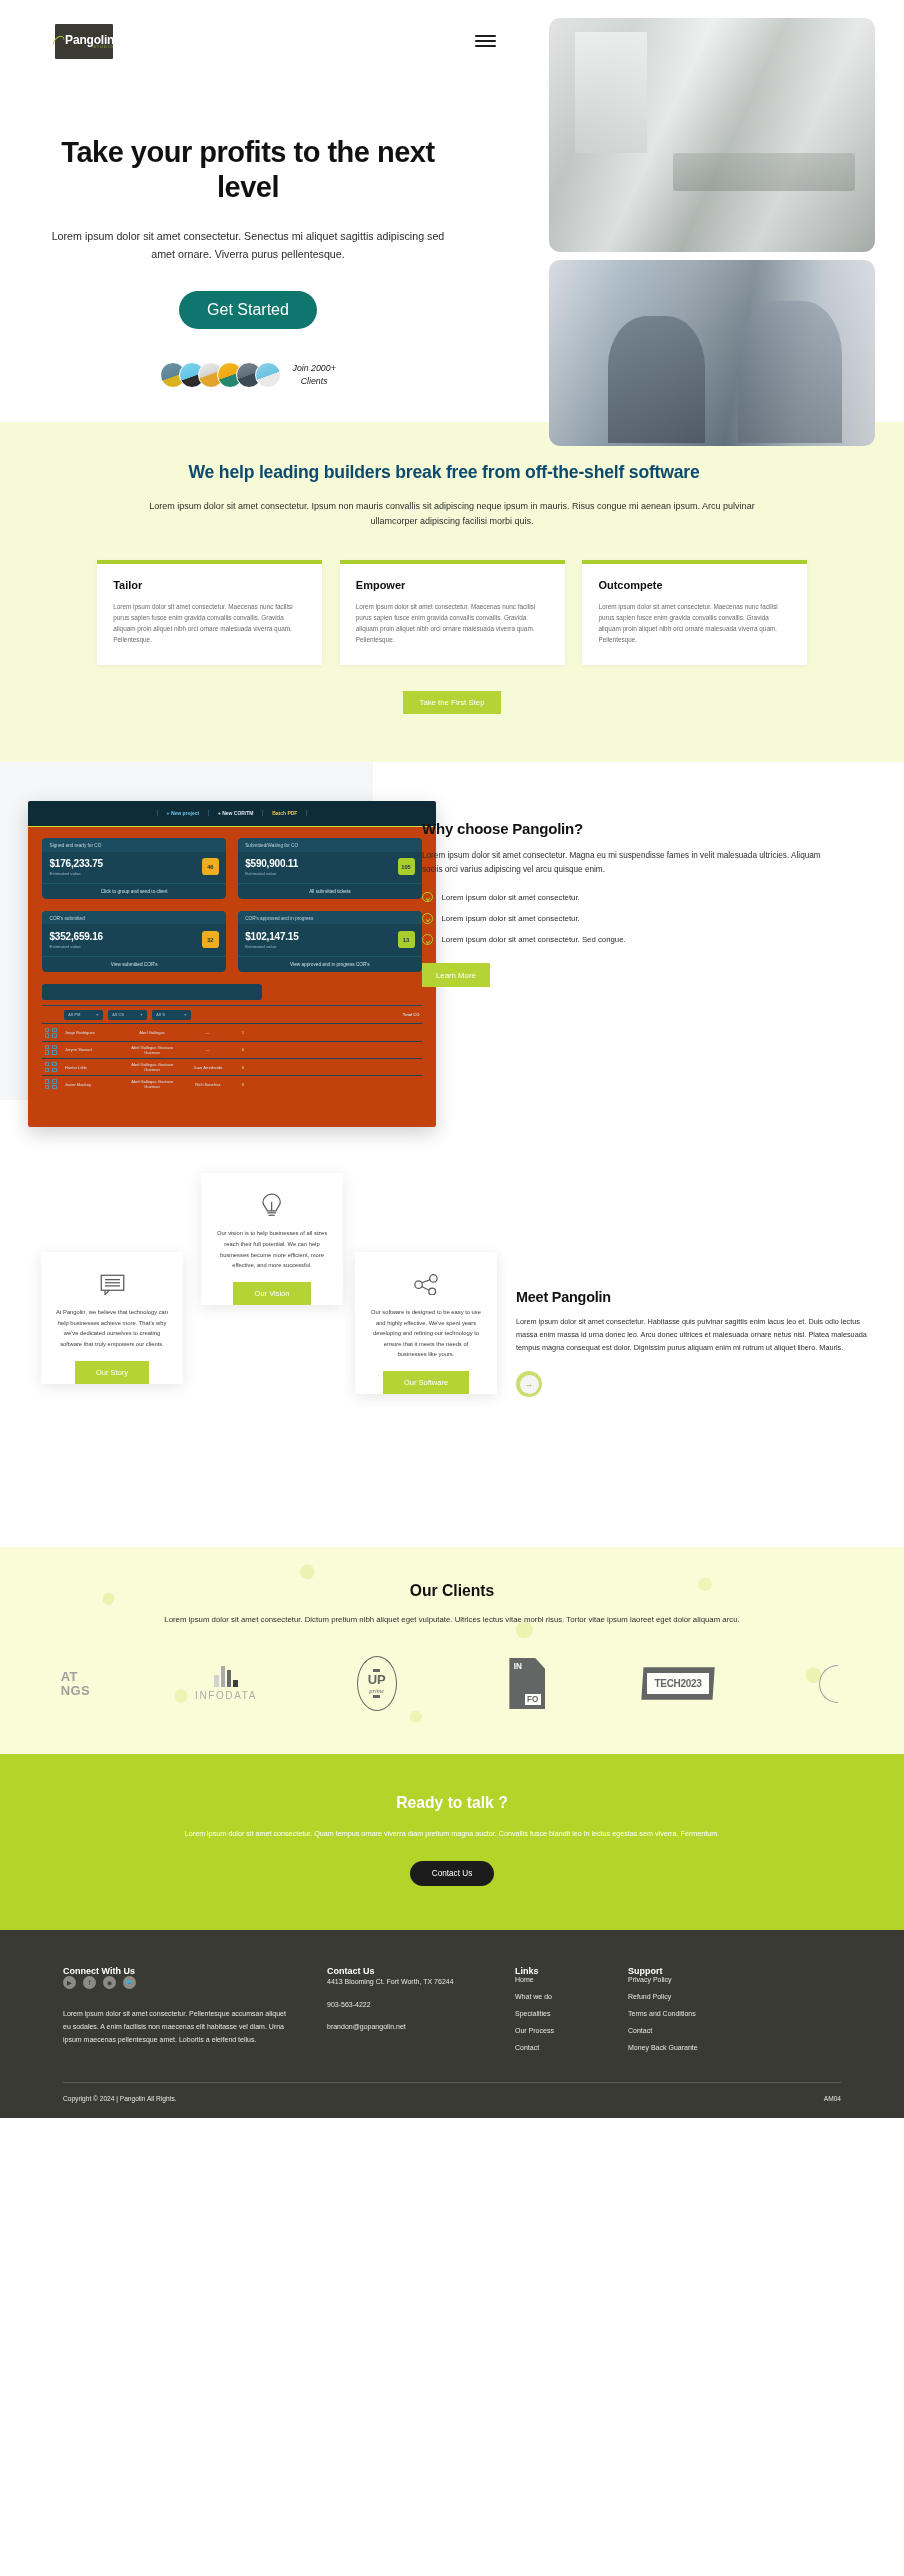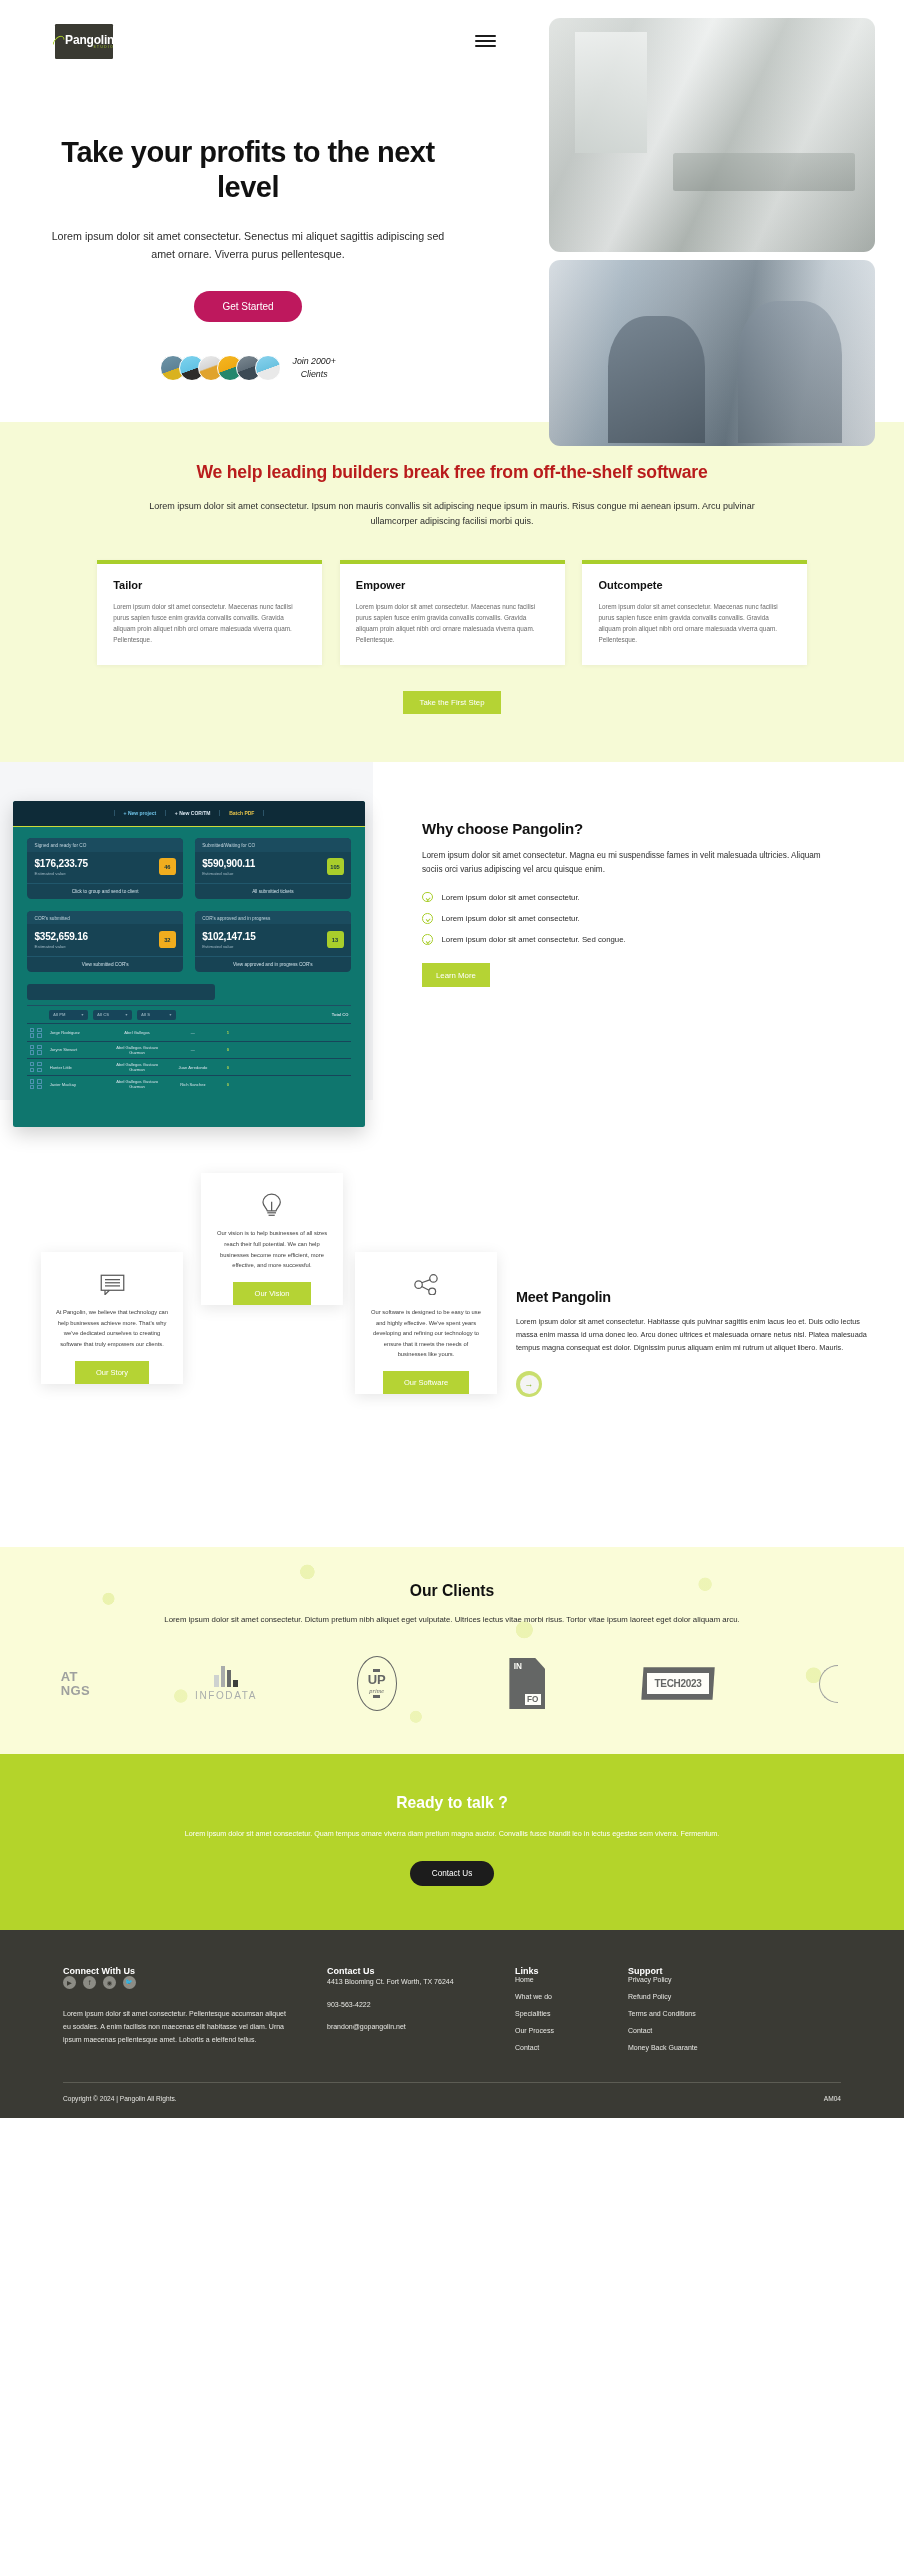--- a/index.html
+++ b/index.html
@@ -39,22 +39,22 @@
 
   .hero-left{position:absolute;left:0;top:135px;width:496px;text-align:center;}
   .hero-title{
     font-size:29px;line-height:1.22;font-weight:700;letter-spacing:-0.5px;
     color:#111;max-width:439px;margin:0 auto;
   }
   .hero-sub{
     margin:22.6px auto 0;max-width:414px;font-size:10.7px;line-height:1.62;color:#2b2b2b;
   }
   .btn-green{
-    display:inline-block;background:#be185d;color:#fff;border:none;
-    border-radius:25px;padding:10px 28px;font-size:10px;cursor:pointer;
+    display:inline-block;background:#0f766e;color:#fff;border:none;
+    border-radius:25px;padding:10px 28px;font-size:16px;cursor:pointer;
     font-family:inherit;
   }
   .hero-cta{margin-top:28px;}
   .hero-social{
     margin-top:33px;display:flex;align-items:center;justify-content:center;gap:11.3px;
   }
   .avatars{display:flex;}
   .avatar{
     width:26px;height:26px;border-radius:50%;margin-left:-7px;
     border:1.3px solid #fff;background-size:cover;
@@ -95,21 +95,21 @@
     background:linear-gradient(180deg,#5d6b78,#3f4b56);opacity:.65;border-radius:40% 40% 0 0;
   }
   .hero-img-2:after{
     content:"";position:absolute;right:10%;top:22%;width:32%;height:76%;
     background:linear-gradient(180deg,#8794a1,#5a6772);opacity:.55;border-radius:38% 38% 0 0;
   }
 
   
   .s2{background:#f6fad6;padding:39px 0 48px;}
   .s2 h2{
-    text-align:center;font-size:17.6px;line-height:1.32;font-weight:700;color:#b91c1c;
+    font-size:17.6px;line-height:1.32;font-weight:700;color:#0c4a6e;
     max-width:527px;margin:0 auto;letter-spacing:-0.2px;
   }
   .s2 .lead{
     text-align:center;font-size:9px;line-height:1.68;color:#2d2d2d;
     max-width:634px;margin:15px auto 0;
   }
   .cards3{
     display:flex;gap:17.6px;justify-content:center;margin-top:31px;
     padding:0 69px;
   }
@@ -122,22 +122,22 @@
   .s2-cta{text-align:center;margin-top:26px;}
   .btn-flat{
     display:inline-block;background:#b5d334;color:#fff;border:none;
     padding:7px 16.3px;font-size:7.8px;cursor:pointer;font-family:inherit;
   }
 
   
   .s3{position:relative;background:#fff;padding:25px 0 60px;min-height:427px;}
   .s3-bg{position:absolute;left:0;top:0;width:373px;height:338px;background:#f5f6f8;}
   .dash{
-    position:absolute;left:13px;top:39px;width:352px;height:326px;
-    background:#0f766e;border-radius:2.5px;overflow:hidden;
+    position:absolute;left:28px;top:39px;width:408px;height:326px;
+    background:#c2410c;border-radius:2.5px;overflow:hidden;
     box-shadow:0 6.3px 19px rgba(0,0,0,.18);
   }
   .dash-top{
     height:26px;display:flex;align-items:center;justify-content:center;gap:0;
     border-bottom:1.3px solid #cddc39;background:#0e2b38;
   }
   .dash-tab{
     font-size:5px;color:#6fc4e8;padding:0 8.8px;border-left:0.6px solid #2b5468;
     white-space:nowrap;font-weight:700;
   }

